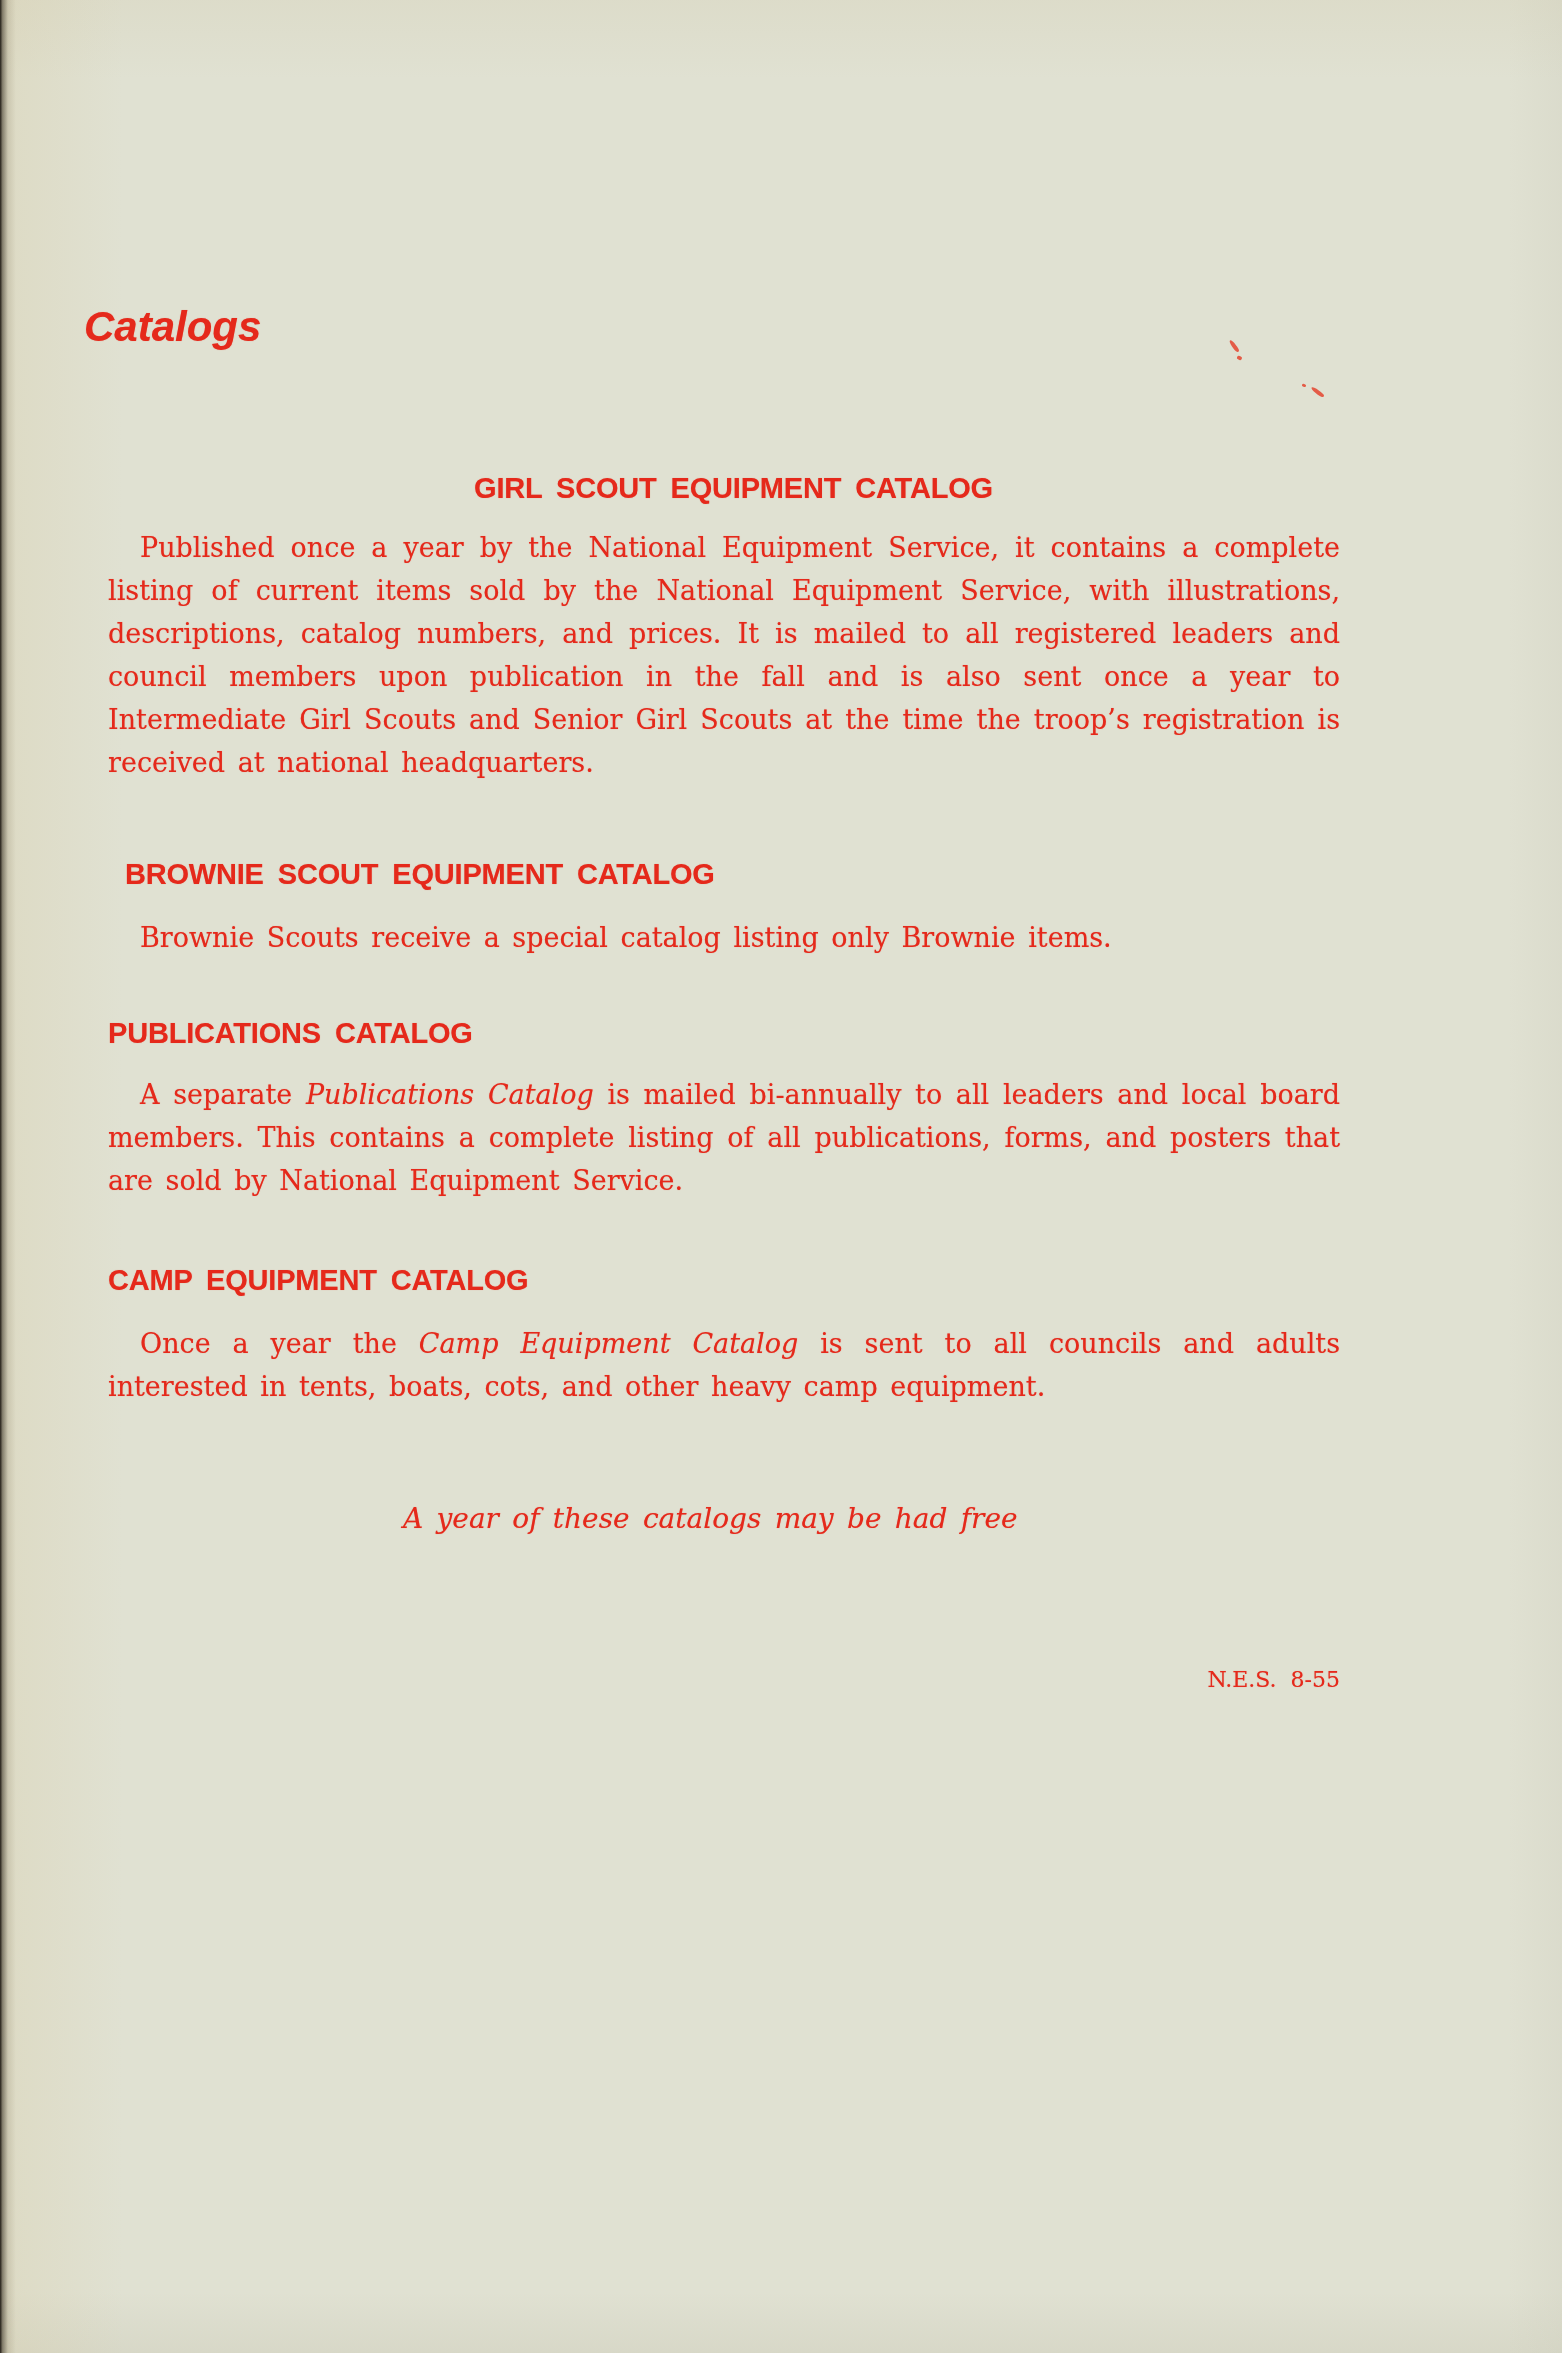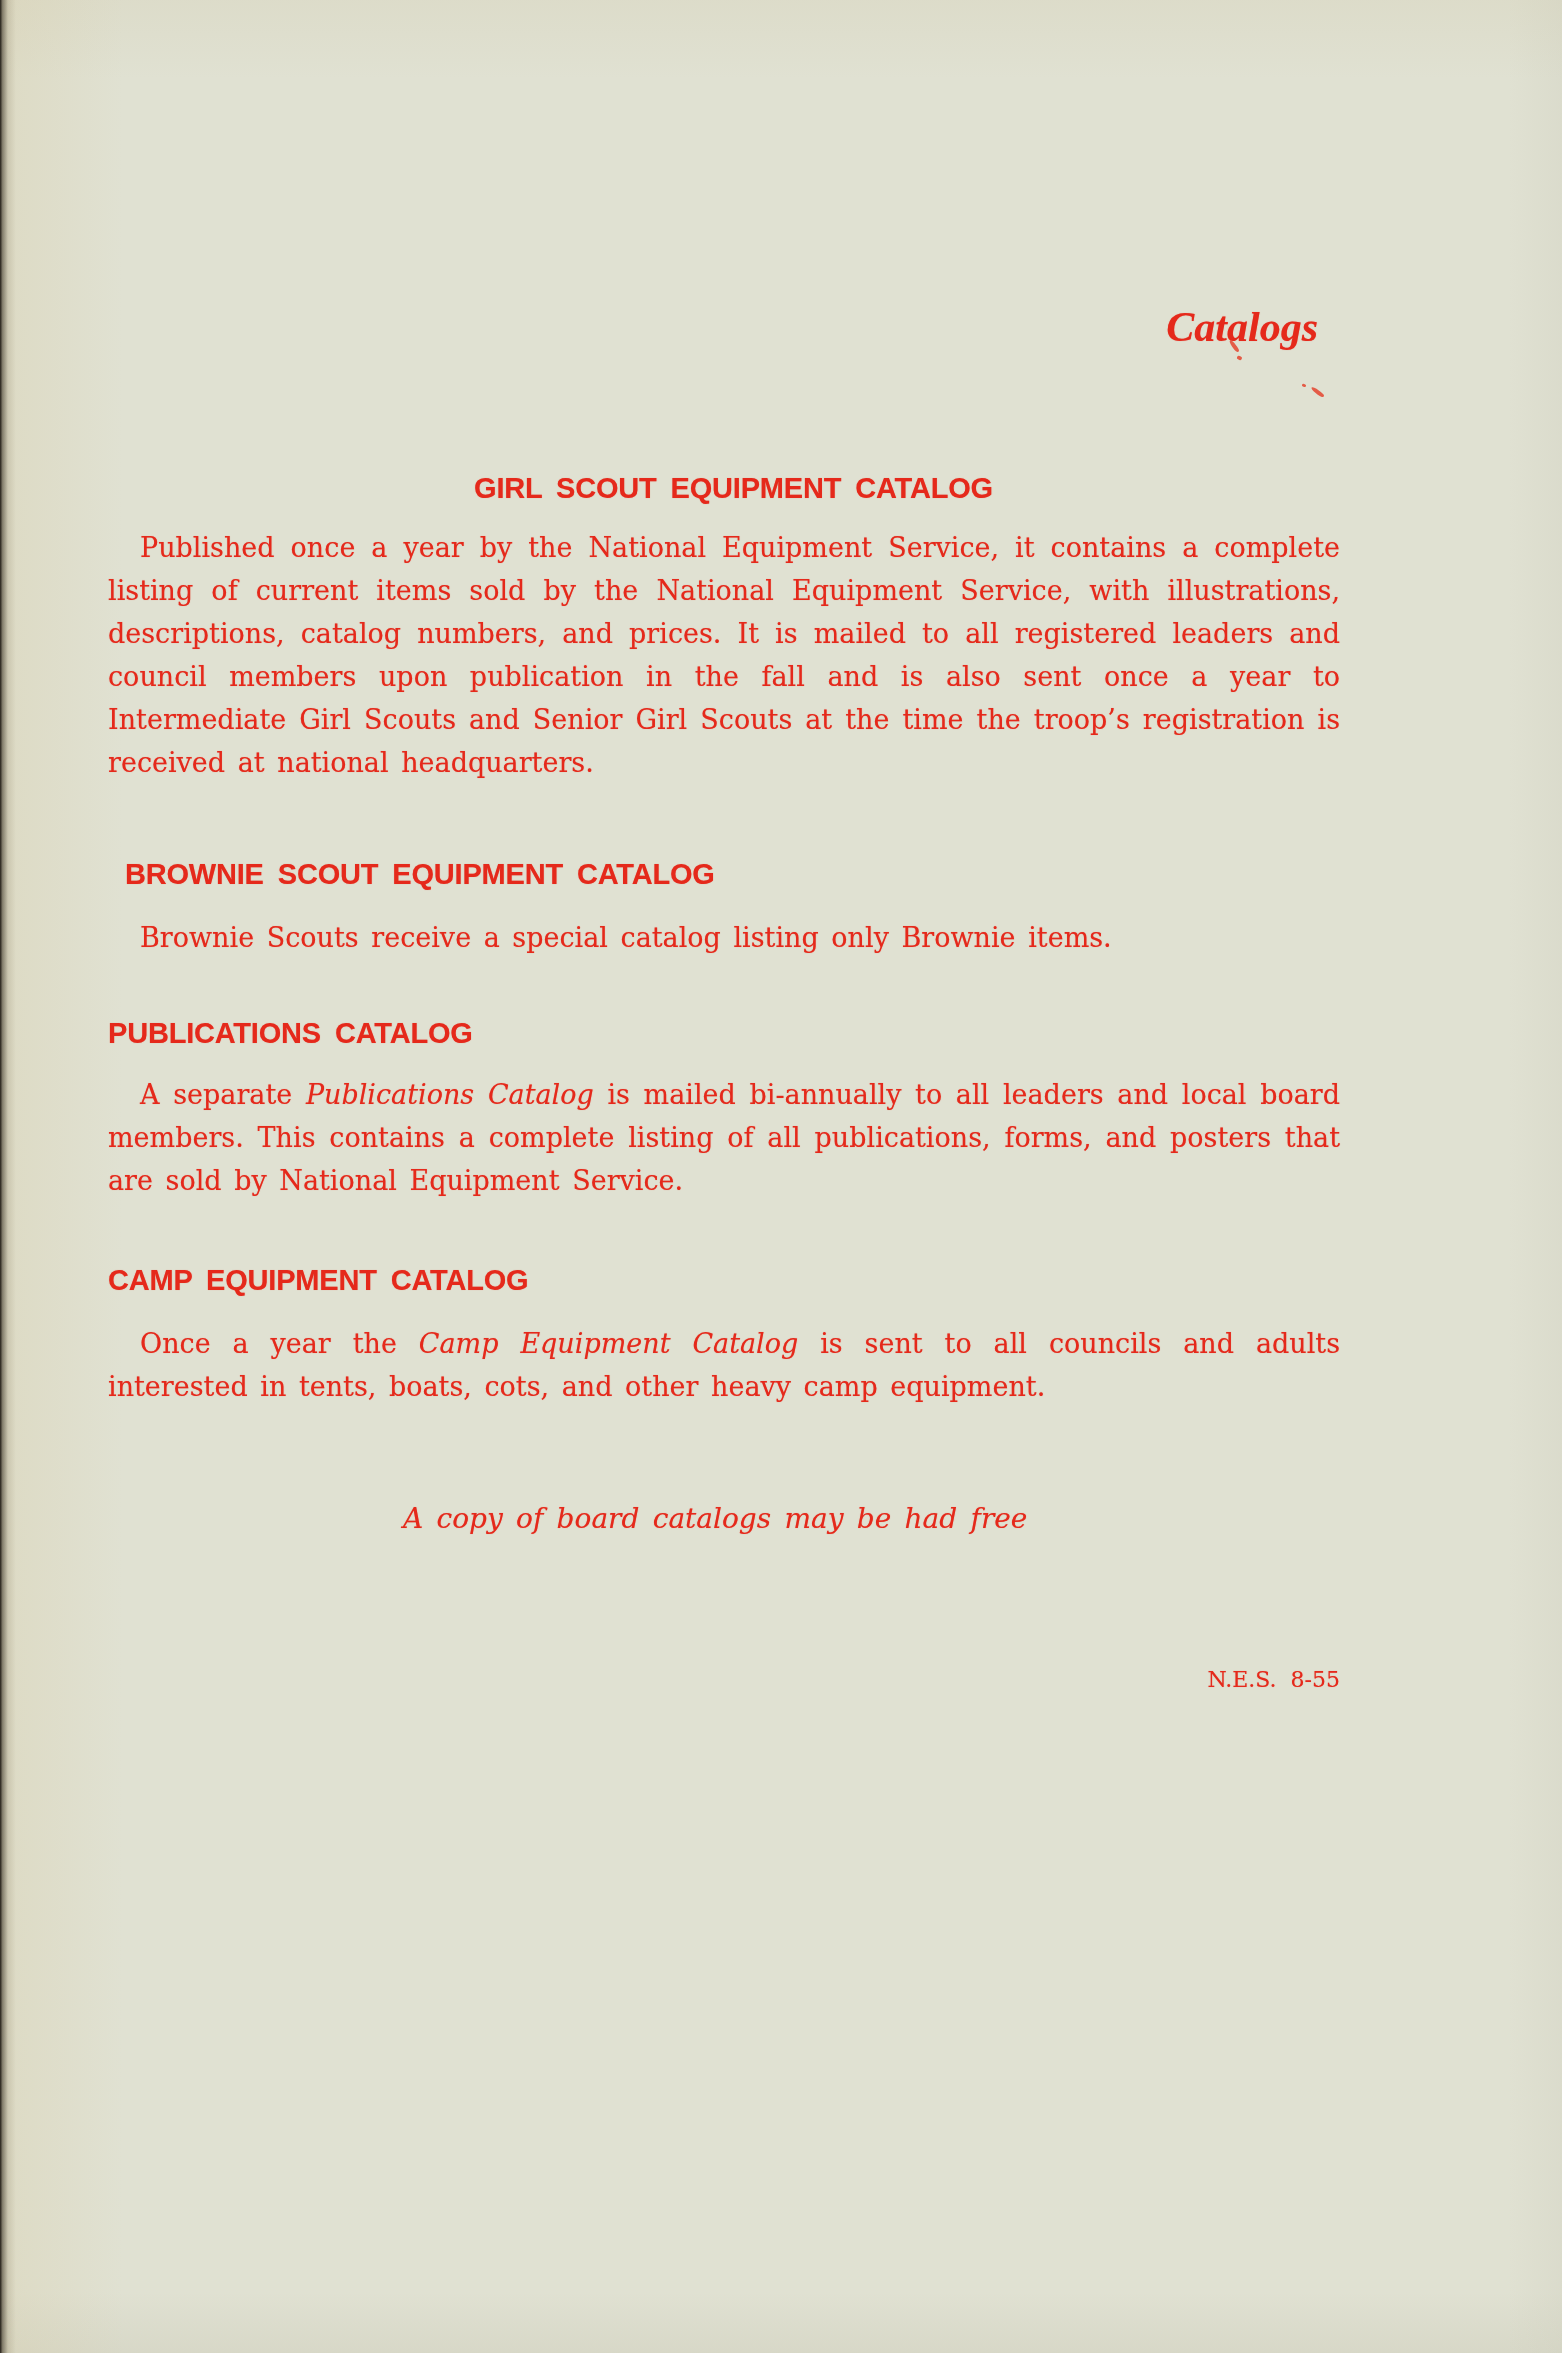--- a/index.html
+++ b/index.html
@@ -23,22 +23,22 @@
       linear-gradient(270deg, rgba(206,206,190,0.30) 0px, rgba(0,0,0,0) 53px),
       linear-gradient(0deg, rgba(190,188,168,0.25) 0px, rgba(0,0,0,0) 62px),
       #e0e1d2;
   }
   .ink { color: #e5291b; text-shadow: 0 0 0.9px rgba(229,41,27,0.45); }
 
   .page-title {
     position: absolute;
     left: 84px; top: 303px;
     width: 1234px;
-    text-align: right;
-    font-family: Liberation Serif, serif;
+    text-align: left;
+    font-family: Liberation Sans, sans-serif;
     font-style: italic;
     font-weight: 700;
     font-size: 42px;
     letter-spacing: 0px;
   }
 
   .sec-heading {
     position: absolute;
     left: 108px;
     width: 1251px;
@@ -117,21 +117,21 @@
   <div class="sec-heading ink h2">BROWNIE SCOUT EQUIPMENT CATALOG</div>
   <p class="para ink p2"><span>Brownie Scouts receive a special catalog listing only Brownie items.</span><span class="cat-italic"></span><span></span></p>
 
   <div class="sec-heading ink h3">PUBLICATIONS CATALOG</div>
   <p class="para ink p3"><span>A separate </span><span class="cat-italic">Publications Catalog</span><span> is mailed bi-annually to all leaders and local board members. This contains a complete listing of all publications, forms, and posters that are sold by National Equipment Service.</span></p>
 
   <div class="sec-heading ink h4">CAMP EQUIPMENT CATALOG</div>
   <p class="para ink p4"><span>Once a year the </span><span class="cat-italic">Camp Equipment Catalog</span><span> is sent to all councils and adults interested in tents, boats, cots, and other heavy camp equipment.</span></p>
 
   <div class="note ink">
-    <div class="note-line">A copy of board catalogs may be had free</div>
+    <div class="note-line">A year of these catalogs may be had free</div>
   </div>
 
   <div class="footer-codes ink">
     <div class="code-line">N.E.S.  8-55</div>
   </div>
 
 </div>
 
 
 </body></html>

